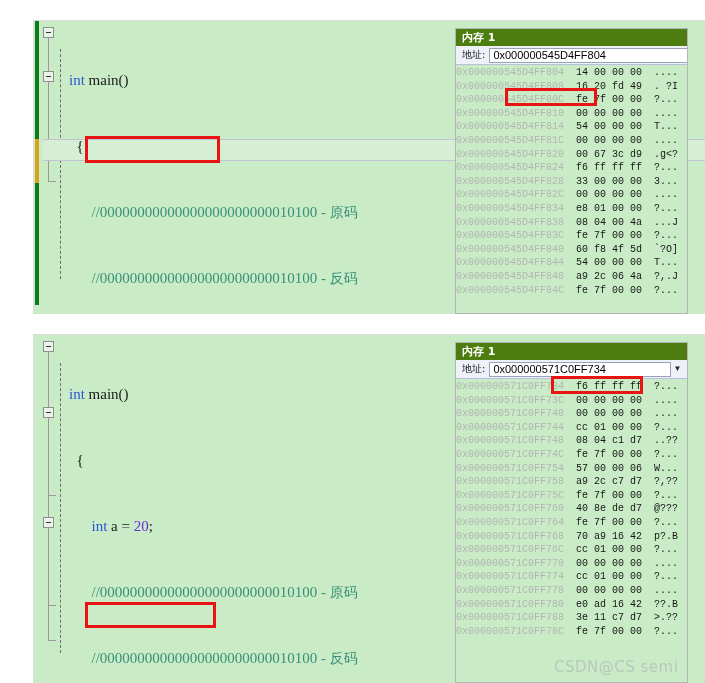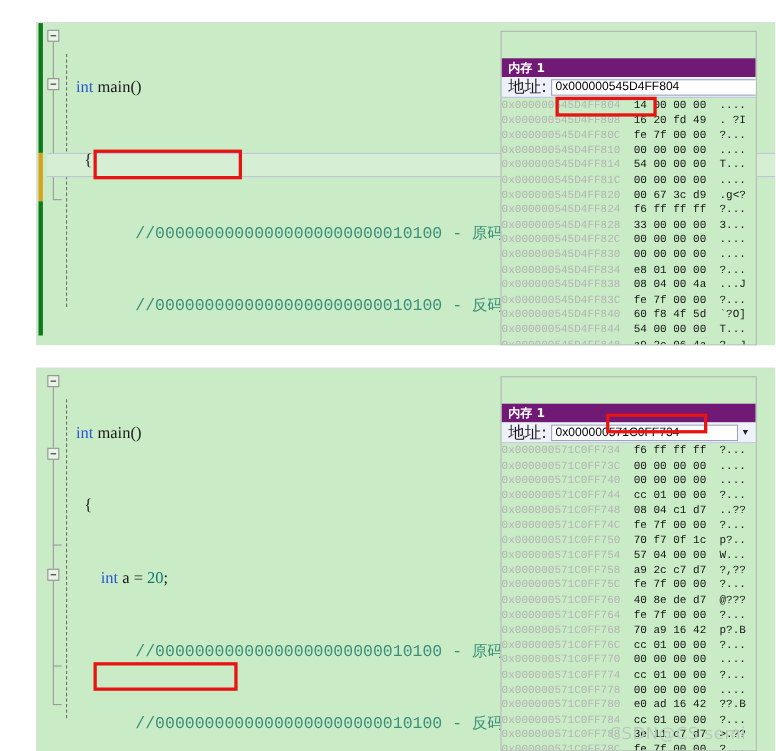--- a/index.html
+++ b/index.html
@@ -93,22 +93,22 @@
     left: 35px;
     top: 0;
     font-family: "Liberation Serif", serif;
     font-size: 15px;
     line-height: 22px;
     white-space: pre;
     color: #1d1d1d;
   }
   .line { height: 22px; position: relative; white-space: pre; }
   .kw      { color: #2b56d4; }
-  .cm      { color: #3a8f78; font-family: Liberation Mono, monospace; }
-  .num     { color: #0f766e; }
+  .cm      { color: #3a8f78; }
+  .num     { color: #6d28d9; }
   .plain   { color: #1a1a1a; }
   .cjk     { font-family: "DejaVu Sans", sans-serif; font-size: 14px; }
 
   
   .curline {
     position: absolute;
     left: 9px;
     width: 663px;
     height: 22px;
     background: #d6eed4;
@@ -133,40 +133,39 @@
 
   
   .memwin {
     position: absolute;
     background: #c9ecc6;
     border: 1px solid #b4b4b4;
     overflow: hidden;
   }
   .mem-title {
     height: 17px;
-    background: #701a75;
+    background: #4d7c0f;
     color: #ffffff;
     font-family: "DejaVu Sans", sans-serif;
     font-size: 11px;
     line-height: 17px;
     padding-left: 6px;
     font-weight: bold;
-    margin-top: 24px;
   }
   .mem-addrbar {
     height: 19px;
     background: #eef1fa;
     border-bottom: 1px solid #b9c0dd;
     display: flex;
     align-items: center;
     padding: 0 3px;
   }
   .mem-addrlabel {
     font-family: "DejaVu Sans", sans-serif;
-    font-size: 15px;
+    font-size: 10px;
     color: #1a1a1a;
     padding: 0 4px 0 3px;
     white-space: nowrap;
   }
   .mem-addrinput {
     flex: 1;
     height: 15px;
     background: #ffffff;
     border: 1px solid #9ba3bb;
     font-family: "Liberation Sans", sans-serif;
@@ -268,21 +267,20 @@
         <div class="mem-row"><span class="mem-addr">0x000000545D4FF804</span>  <span class="mem-hex">14 00 00 00</span>  <span class="mem-ascii">....</span></div>
         <div class="mem-row"><span class="mem-addr">0x000000545D4FF808</span>  <span class="mem-hex">16 20 fd 49</span>  <span class="mem-ascii">. ?I</span></div>
         <div class="mem-row"><span class="mem-addr">0x000000545D4FF80C</span>  <span class="mem-hex">fe 7f 00 00</span>  <span class="mem-ascii">?...</span></div>
         <div class="mem-row"><span class="mem-addr">0x000000545D4FF810</span>  <span class="mem-hex">00 00 00 00</span>  <span class="mem-ascii">....</span></div>
         <div class="mem-row"><span class="mem-addr">0x000000545D4FF814</span>  <span class="mem-hex">54 00 00 00</span>  <span class="mem-ascii">T...</span></div>
         <div class="mem-row"><span class="mem-addr">0x000000545D4FF81C</span>  <span class="mem-hex">00 00 00 00</span>  <span class="mem-ascii">....</span></div>
         <div class="mem-row"><span class="mem-addr">0x000000545D4FF820</span>  <span class="mem-hex">00 67 3c d9</span>  <span class="mem-ascii">.g&lt;?</span></div>
         <div class="mem-row"><span class="mem-addr">0x000000545D4FF824</span>  <span class="mem-hex">f6 ff ff ff</span>  <span class="mem-ascii">?...</span></div>
         <div class="mem-row"><span class="mem-addr">0x000000545D4FF828</span>  <span class="mem-hex">33 00 00 00</span>  <span class="mem-ascii">3...</span></div>
         <div class="mem-row"><span class="mem-addr">0x000000545D4FF82C</span>  <span class="mem-hex">00 00 00 00</span>  <span class="mem-ascii">....</span></div>
-        <div class="mem-row"><span class="mem-addr">0x000000545D4FF830</span>  <span class="mem-hex">00 00 00 00</span>  <span class="mem-ascii">....</span></div>
         <div class="mem-row"><span class="mem-addr">0x000000545D4FF834</span>  <span class="mem-hex">e8 01 00 00</span>  <span class="mem-ascii">?...</span></div>
         <div class="mem-row"><span class="mem-addr">0x000000545D4FF838</span>  <span class="mem-hex">08 04 00 4a</span>  <span class="mem-ascii">...J</span></div>
         <div class="mem-row"><span class="mem-addr">0x000000545D4FF83C</span>  <span class="mem-hex">fe 7f 00 00</span>  <span class="mem-ascii">?...</span></div>
         <div class="mem-row"><span class="mem-addr">0x000000545D4FF840</span>  <span class="mem-hex">60 f8 4f 5d</span>  <span class="mem-ascii">`?O]</span></div>
         <div class="mem-row"><span class="mem-addr">0x000000545D4FF844</span>  <span class="mem-hex">54 00 00 00</span>  <span class="mem-ascii">T...</span></div>
         <div class="mem-row"><span class="mem-addr">0x000000545D4FF848</span>  <span class="mem-hex">a9 2c 06 4a</span>  <span class="mem-ascii">?,.J</span></div>
         <div class="mem-row"><span class="mem-addr">0x000000545D4FF84C</span>  <span class="mem-hex">fe 7f 00 00</span>  <span class="mem-ascii">?...</span></div>
       </div>
     </div>
 
@@ -332,33 +330,31 @@
         <span class="mem-addrinput">0x000000571C0FF734</span>
         <span class="mem-dropdown">▼</span>
       </div>
       <div class="mem-rows">
         <div class="mem-row"><span class="mem-addr">0x000000571C0FF734</span>  <span class="mem-hex">f6 ff ff ff</span>  <span class="mem-ascii">?...</span></div>
         <div class="mem-row"><span class="mem-addr">0x000000571C0FF73C</span>  <span class="mem-hex">00 00 00 00</span>  <span class="mem-ascii">....</span></div>
         <div class="mem-row"><span class="mem-addr">0x000000571C0FF740</span>  <span class="mem-hex">00 00 00 00</span>  <span class="mem-ascii">....</span></div>
         <div class="mem-row"><span class="mem-addr">0x000000571C0FF744</span>  <span class="mem-hex">cc 01 00 00</span>  <span class="mem-ascii">?...</span></div>
         <div class="mem-row"><span class="mem-addr">0x000000571C0FF748</span>  <span class="mem-hex">08 04 c1 d7</span>  <span class="mem-ascii">..??</span></div>
         <div class="mem-row"><span class="mem-addr">0x000000571C0FF74C</span>  <span class="mem-hex">fe 7f 00 00</span>  <span class="mem-ascii">?...</span></div>
-        <div class="mem-row"><span class="mem-addr">0x000000571C0FF750</span>  <span class="mem-hex">70 f7 0f 1c</span>  <span class="mem-ascii">p?..</span></div>
-        <div class="mem-row"><span class="mem-addr">0x000000571C0FF754</span>  <span class="mem-hex">57 04 00 00</span>  <span class="mem-ascii">W...</span></div>
+        <div class="mem-row"><span class="mem-addr">0x000000571C0FF754</span>  <span class="mem-hex">57 00 00 06</span>  <span class="mem-ascii">W...</span></div>
         <div class="mem-row"><span class="mem-addr">0x000000571C0FF758</span>  <span class="mem-hex">a9 2c c7 d7</span>  <span class="mem-ascii">?,??</span></div>
         <div class="mem-row"><span class="mem-addr">0x000000571C0FF75C</span>  <span class="mem-hex">fe 7f 00 00</span>  <span class="mem-ascii">?...</span></div>
         <div class="mem-row"><span class="mem-addr">0x000000571C0FF760</span>  <span class="mem-hex">40 8e de d7</span>  <span class="mem-ascii">@???</span></div>
         <div class="mem-row"><span class="mem-addr">0x000000571C0FF764</span>  <span class="mem-hex">fe 7f 00 00</span>  <span class="mem-ascii">?...</span></div>
         <div class="mem-row"><span class="mem-addr">0x000000571C0FF768</span>  <span class="mem-hex">70 a9 16 42</span>  <span class="mem-ascii">p?.B</span></div>
         <div class="mem-row"><span class="mem-addr">0x000000571C0FF76C</span>  <span class="mem-hex">cc 01 00 00</span>  <span class="mem-ascii">?...</span></div>
         <div class="mem-row"><span class="mem-addr">0x000000571C0FF770</span>  <span class="mem-hex">00 00 00 00</span>  <span class="mem-ascii">....</span></div>
         <div class="mem-row"><span class="mem-addr">0x000000571C0FF774</span>  <span class="mem-hex">cc 01 00 00</span>  <span class="mem-ascii">?...</span></div>
         <div class="mem-row"><span class="mem-addr">0x000000571C0FF778</span>  <span class="mem-hex">00 00 00 00</span>  <span class="mem-ascii">....</span></div>
         <div class="mem-row"><span class="mem-addr">0x000000571C0FF780</span>  <span class="mem-hex">e0 ad 16 42</span>  <span class="mem-ascii">??.B</span></div>
-        <div class="mem-row"><span class="mem-addr">0x000000571C0FF784</span>  <span class="mem-hex">cc 01 00 00</span>  <span class="mem-ascii">?...</span></div>
         <div class="mem-row"><span class="mem-addr">0x000000571C0FF788</span>  <span class="mem-hex">3e 11 c7 d7</span>  <span class="mem-ascii">&gt;.??</span></div>
         <div class="mem-row"><span class="mem-addr">0x000000571C0FF78C</span>  <span class="mem-hex">fe 7f 00 00</span>  <span class="mem-ascii">?...</span></div>
       </div>
     </div>
 
     <div class="redbox" style="left:551px; top:42px; width:92px; height:18px;"></div>
   </div>
 
   <div class="watermark" style="left:554px; top:658px;">CSDN@CS semi</div>
 

